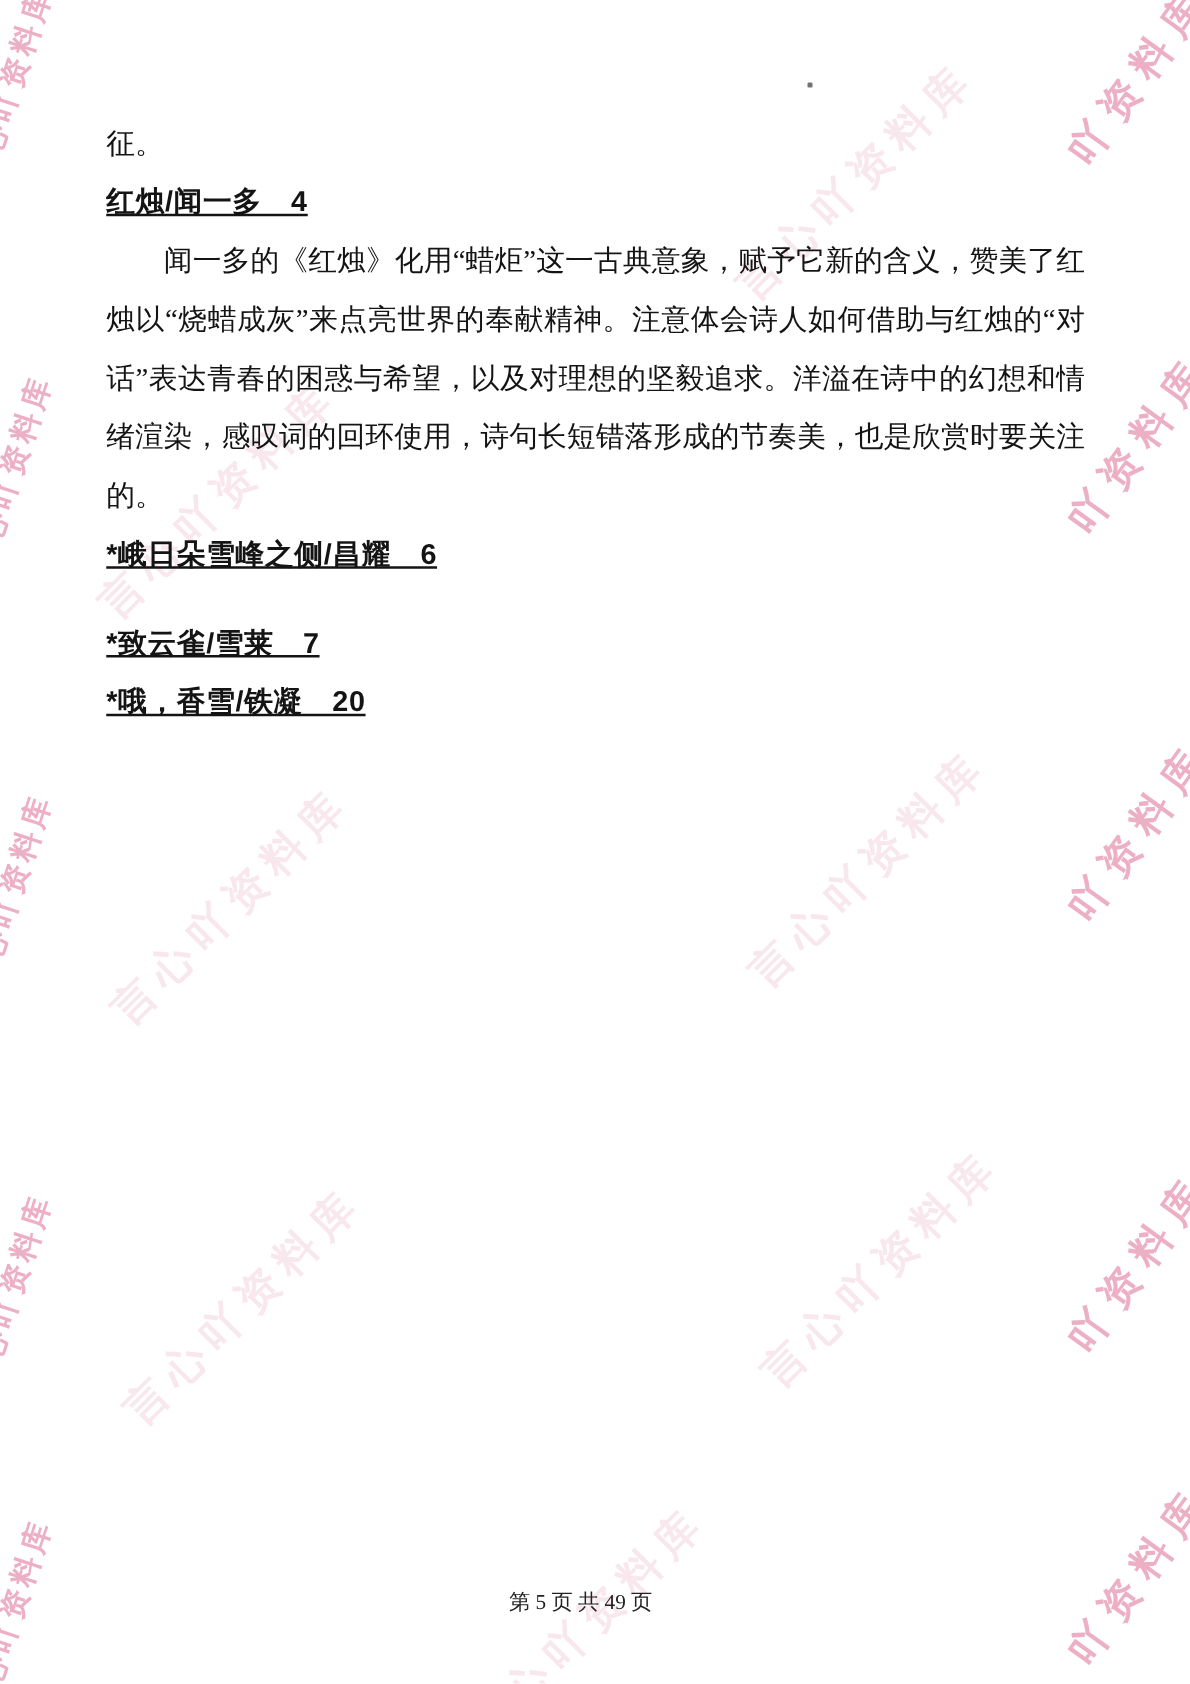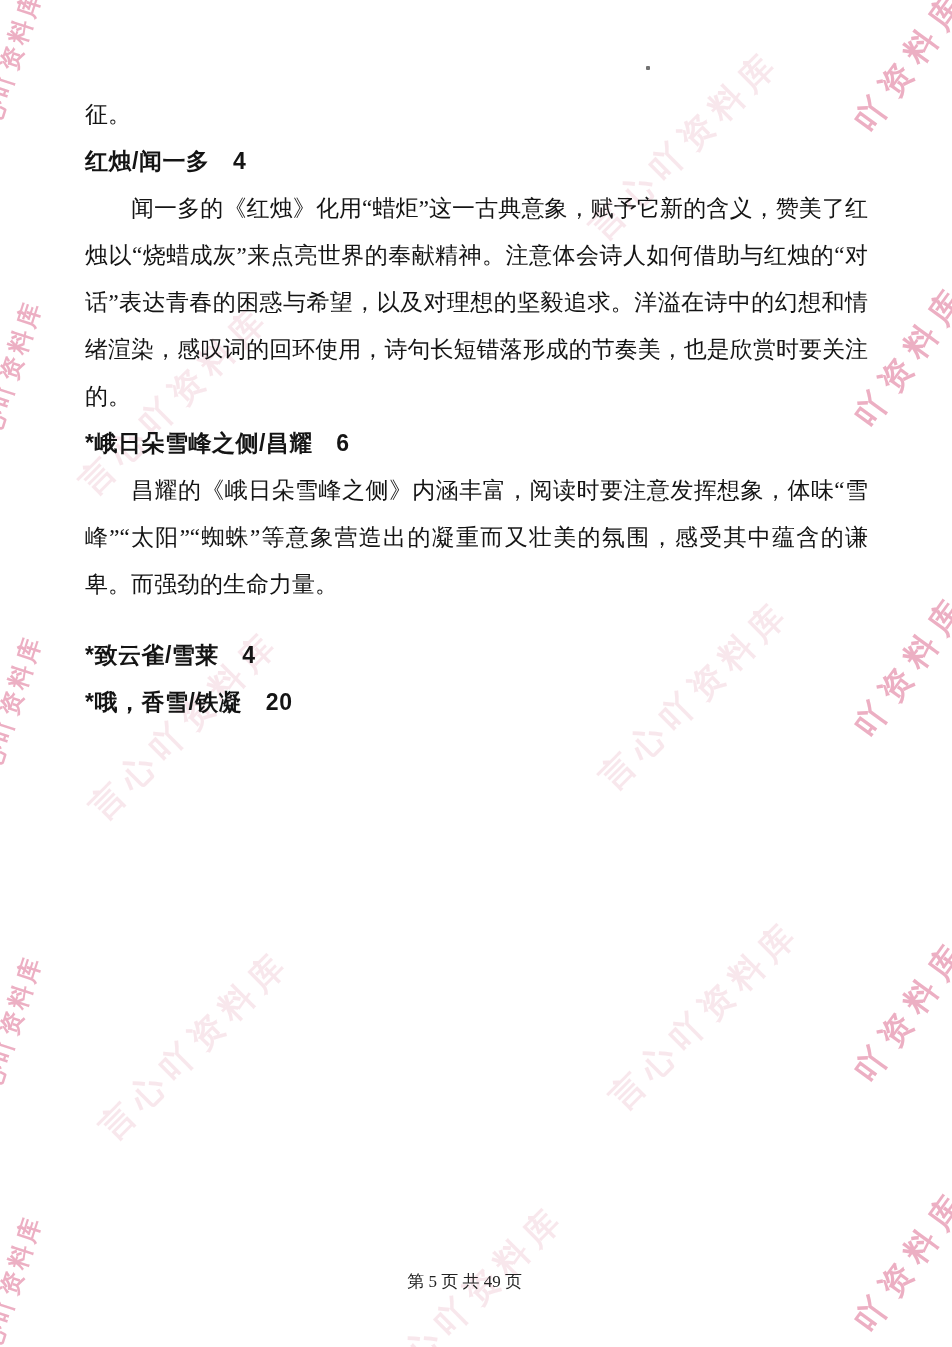--- a/index.html
+++ b/index.html
@@ -35,20 +35,21 @@
   }
   .content p { margin: 0; }
   .cont-line { text-indent: 0; }
   .para { text-indent: 2em; }
   .heading {
     font-weight: bold;
     margin-left: 50px;
     white-space: pre-wrap;
     font-family: "Liberation Sans", "DejaVu Sans", sans-serif;
     letter-spacing: 0.5px;
+    text-decoration: underline;
   }
   .space-before { margin-top: 24px !important; }
   .footer {
     position: absolute;
     left: 0;
     top: 1270px;
     width: 929px;
     text-align: center;
     font-size: 17px;
     color: #222222;
@@ -89,22 +90,21 @@
       <span class="wm" style="left: 912px; top: 1010px; font-size: 32px; letter-spacing: 10px; color: rgb(235, 167, 189); opacity: 0.9; transform: translate(-50%, -50%) rotate(-54deg);">吖资料库</span>
       <span class="wm" style="left: 912px; top: 1260px; font-size: 32px; letter-spacing: 10px; color: rgb(235, 167, 189); opacity: 0.9; transform: translate(-50%, -50%) rotate(-54deg);">吖资料库</span>
     </div>
 
   <div class="content">
     <p class="cont-line">征。</p>
     <div id="sections">
         <p class="heading">红烛/闻一多　4</p>
         <p class="para">闻一多的《红烛》化用“蜡炬”这一古典意象，赋予它新的含义，赞美了红烛以“烧蜡成灰”来点亮世界的奉献精神。注意体会诗人如何借助与红烛的“对话”表达青春的困惑与希望，以及对理想的坚毅追求。洋溢在诗中的幻想和情绪渲染，感叹词的回环使用，诗句长短错落形成的节奏美，也是欣赏时要关注的。</p>
         <p class="heading">*峨日朵雪峰之侧/昌耀　6</p>
-        <p class="para">昌耀的《峨日朵雪峰之侧》内涵丰富，阅读时要注意发挥想象，体味“雪峰”“太阳”“蜘蛛”等意象营造出的凝重而又壮美的氛围，感受其中蕴含的谦卑。而强劲的生命力量。</p>
-        <p class="heading space-before">*致云雀/雪莱　4</p>
+        <p class="heading space-before">*致云雀/雪莱　7</p>
         <p class="heading">*哦，香雪/铁凝　20</p>
       </div>
   </div>
 
   <div class="speck"></div>
 
   <div class="footer">第 5 页 共 49 页</div>
 
 </div>
 

